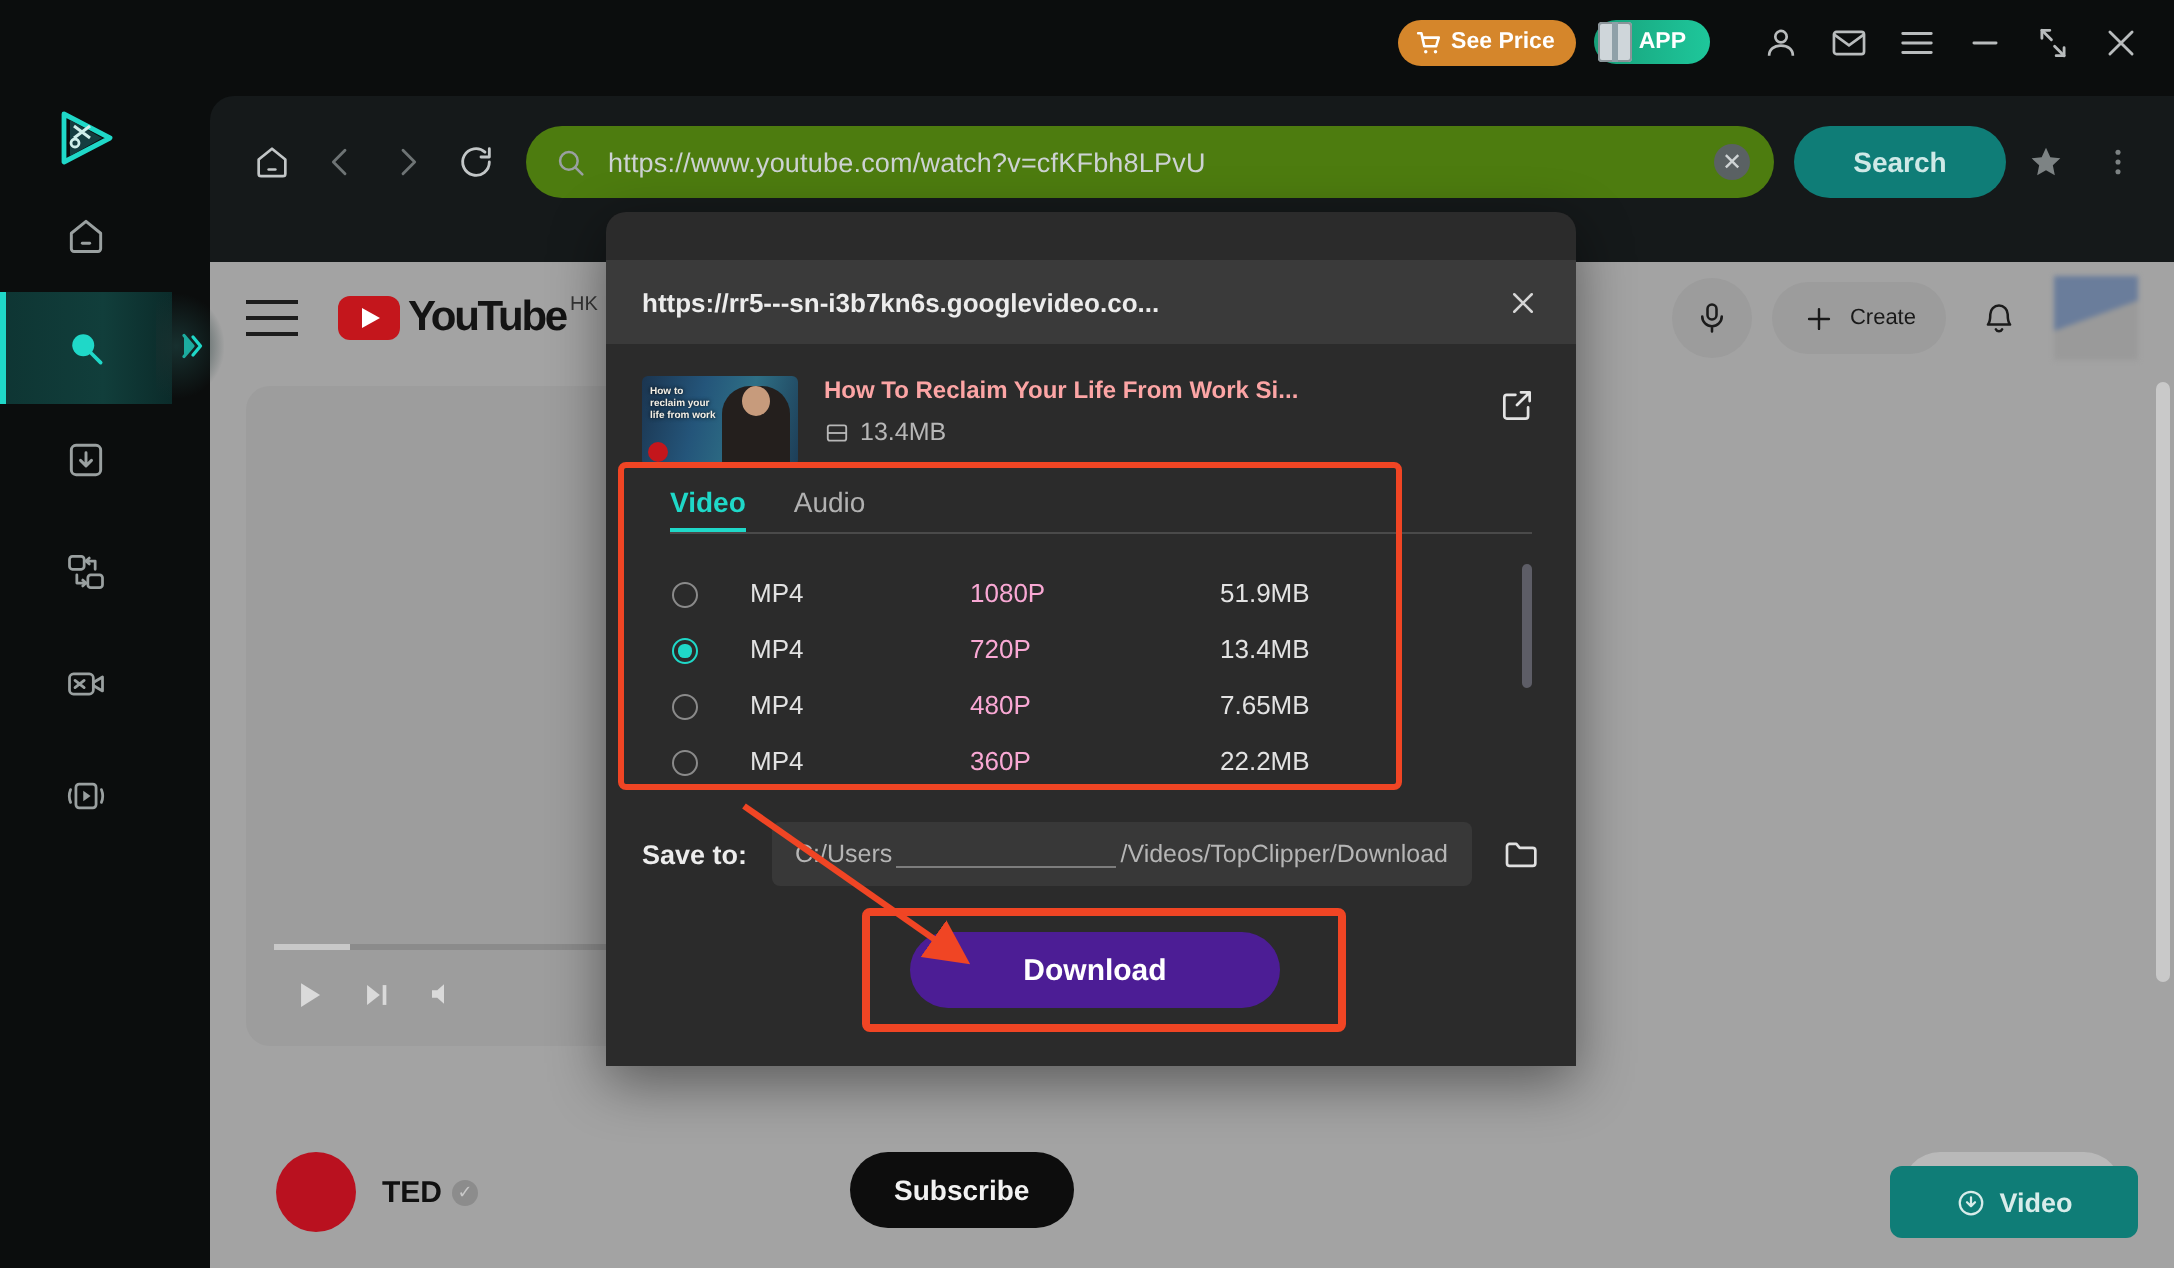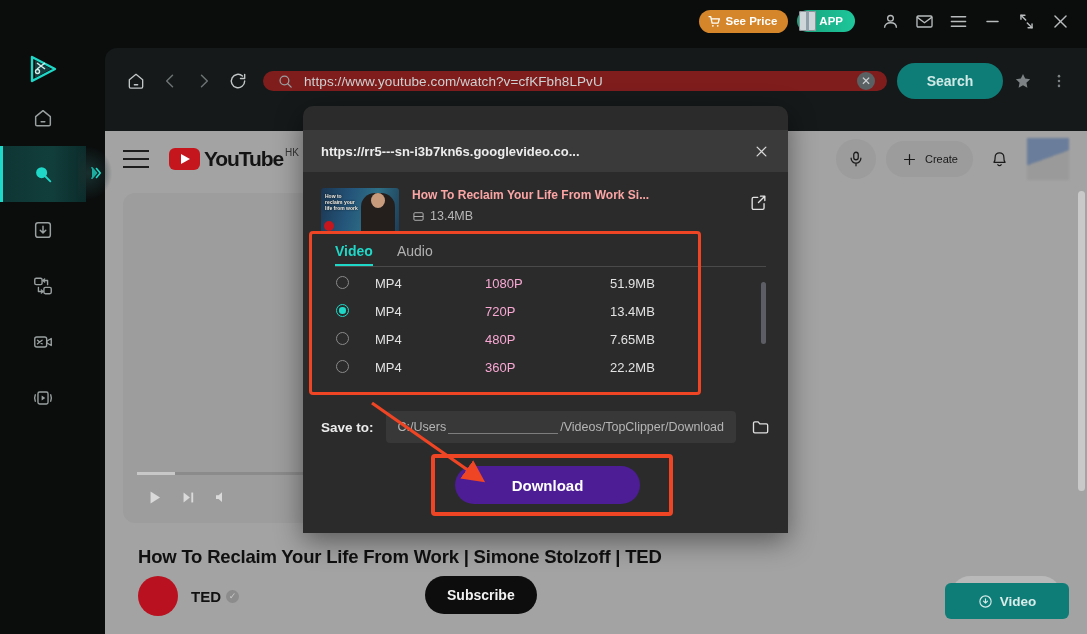--- a/index.html
+++ b/index.html
@@ -79,21 +79,21 @@
   #urlbar-row {
     position:absolute; left:0; top:0; width:982px; height:66px;
     display:flex; align-items:center; padding:0 12px 0 14px;
   }
   .nav-icon {
     width:34px; height:34px; display:flex; align-items:center; justify-content:center;
     color:#c2c6c7; cursor:pointer; flex:0 0 auto;
   }
   .nav-icon.dim { color:#6e7475; }
   #urlbox {
-    flex:1; height:20px; background:#7f1d1d; border-radius:18px;
+    flex:1; height:36px; background:#4d7c0f; border-radius:18px;
     display:flex; align-items:center; padding:0 8px 0 14px; margin:0 10px 0 8px;
     position:relative;
   }
   #urlbox .u-search { color:#9aa0a1; display:flex; margin-right:10px; }
   #url-text {
     flex:1; font-size:13.5px; color:#cdd2d3; white-space:nowrap; overflow:hidden;
     letter-spacing:.1px;
   }
   #url-clear {
     width:18px; height:18px; border-radius:50%; background:#5a6163; color:#cfd4d5;
@@ -252,21 +252,21 @@
 
   #fmt-area { position:absolute; left:14px; top:126px; width:455px; height:148px; }
   #tabs { display:flex; align-items:flex-end; gap:24px; padding:0 0 0 18px; height:34px; }
   .tab { font-size:14px; color:#b1b1b1; cursor:pointer; padding-bottom:7px; position:relative; }
   .tab.active { color:#1fd8c8; font-weight:bold; }
   .tab.active:after {
     content:""; position:absolute; left:0; bottom:0; width:100%; height:2.5px; background:#1fd8c8;
   }
   #tabline { height:1px; background:#4a4a4a; margin:0 6px 0 18px; }
   #fmt-list { position:relative; margin-top:9px; height:104px; }
-  .fmt-row { display:flex; align-items:flex-start; height:28px; padding-left:19px; cursor:pointer; }
+  .fmt-row { display:flex; align-items:flex-end; height:28px; padding-left:19px; cursor:pointer; }
   .radio {
     width:13px; height:13px; border-radius:50%; border:1.4px solid #8a8a8a;
     flex:0 0 auto; position:relative;
   }
   .fmt-row.sel .radio { border-color:#1fd8c8; }
   .fmt-row.sel .radio:after {
     content:""; position:absolute; left:2.3px; top:2.3px; width:6.4px; height:6.4px;
     border-radius:50%; background:#1fd8c8;
   }
   .fmt-ext { width:110px; margin-left:26px; font-size:13px; color:#e2e2e2; }
@@ -561,21 +561,20 @@
         <div class="c">
           <svg width="19" height="19" viewBox="0 0 24 24" fill="none" stroke="currentColor" stroke-width="1.9">
             <path d="M4 9V4h5M20 9V4h-5M4 15v5h5M20 15v5h-5" stroke-linecap="round" stroke-linejoin="round"></path>
           </svg>
         </div>
       </div>
     </div>
 
     <div id="yt-scrollbar"></div>
 
-    <div id="yt-title">How To Reclaim Your Life From Work | Simone Stolzoff | TED</div>
 
     <div id="yt-chanrow">
       <div id="yt-chan-av"></div>
       <div id="yt-chan-name">TED</div>
       <div id="yt-verified">✓</div>
     </div>
     <div id="yt-subscribe">Subscribe</div>
     <div id="yt-likepill"></div>
 
     <div class="float-btn" id="float-video">

